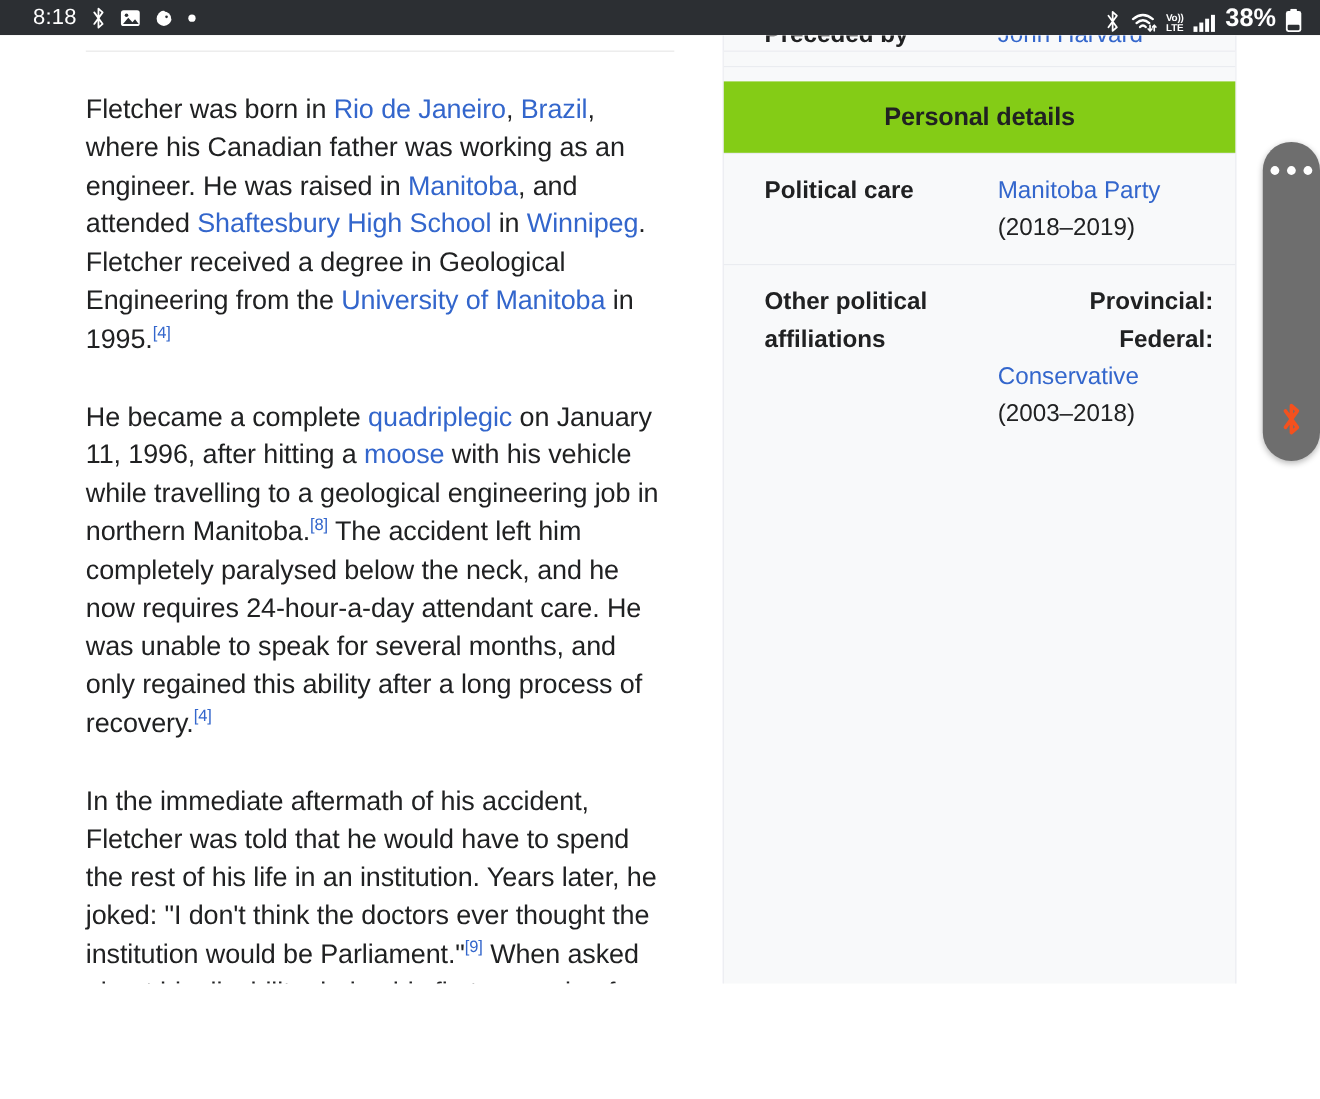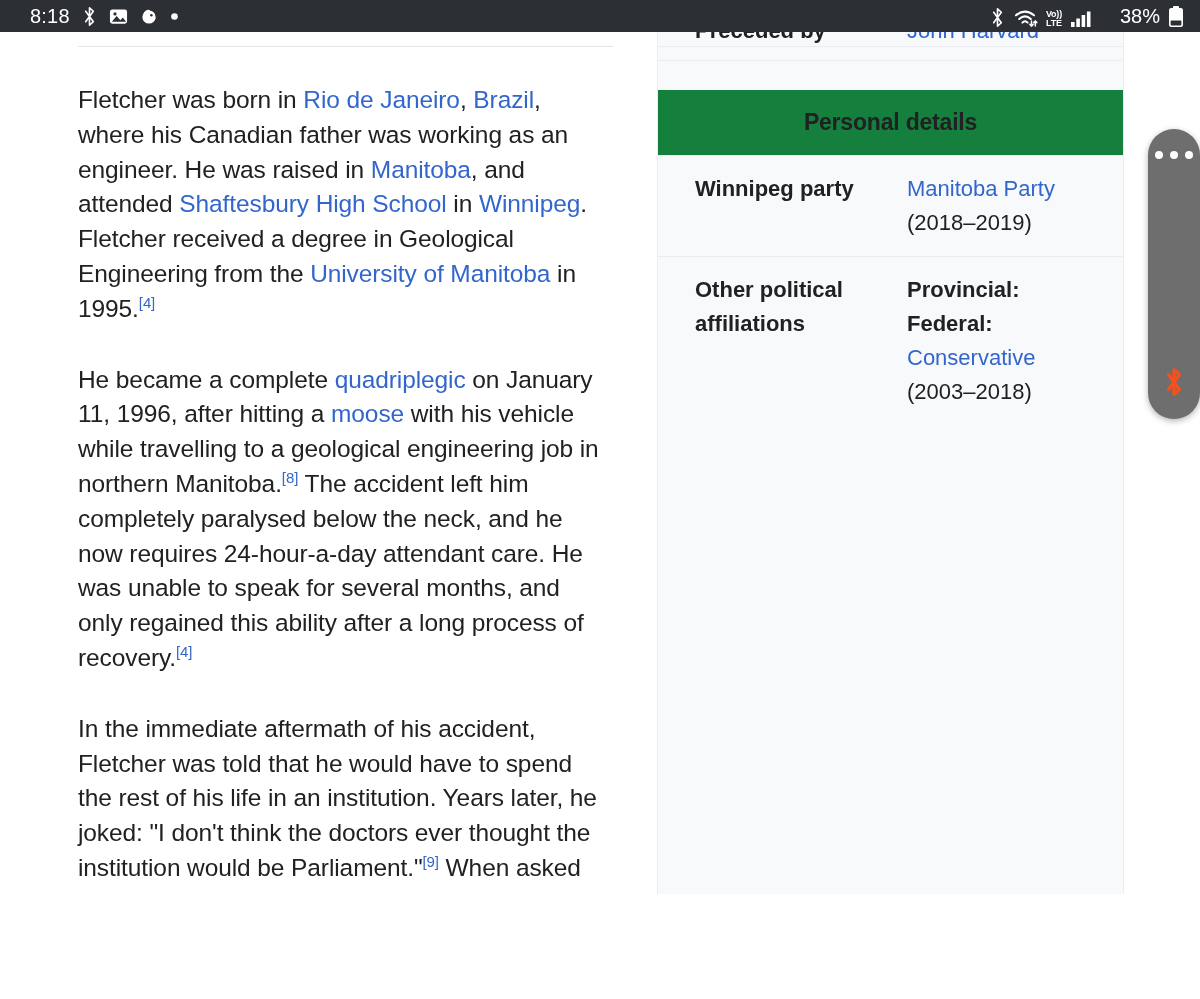--- a/index.html
+++ b/index.html
@@ -15,21 +15,21 @@
   #statusbar {
     position:absolute; top:0; left:0; width:1200px; height:32px;
     background:#2c2f33; color:#ffffff;
     display:flex; align-items:center; justify-content:space-between;
     padding:0 16px;
   }
   #statusbar .left { display:flex; align-items:center; gap:11px; }
   #statusbar .right { display:flex; align-items:flex-end; gap:8px; }
   .sb-clock { font-size:20px; font-weight:400; letter-spacing:.2px; padding-left:14px;}
   .sb-ico { display:inline-flex; align-items:center; justify-content:center; }
-  .sb-batt-txt { font-size:20px; font-weight:400; margin-left:20px; }
+  .sb-batt-txt { font-size:23px; font-weight:700; margin-left:0; }
   .volte { display:flex; flex-direction:column; align-items:center; line-height:.95; font-size:9px; font-weight:700; letter-spacing:-.2px; }
 
   
   #content {
     position:absolute; top:32px; left:0; width:1200px; height:896px;
     background:#ffffff; overflow:hidden;
   }
 
   
   #article {
@@ -65,29 +65,29 @@
     display:flex;
     padding:16px 20px 16px 37px;
     border-top:1px solid #eaecf0;
     align-items:flex-start;
   }
   .ib-label { width:212px; flex:0 0 212px; font-weight:bold; padding-right:10px; line-height:34px; }
   .ib-value { flex:1; line-height:34px; }
   .ib-spacer { height:14px; background:#f8f9fa; border-top:1px solid #eaecf0; }
   .ib-spacer2 { height:14px; background:#f8f9fa; border-top:1px solid #eaecf0; }
   .ib-header {
-    background:#15803d; text-align:center; font-weight:bold;
-    padding:19px 0; font-size:23px; letter-spacing:-.2px;margin-top:16px;
+    background:#84cc16; text-align:center; font-weight:bold;
+    padding:19px 0; font-size:23px; letter-spacing:-.2px;
   }
   .ib-cut {
     padding:0 20px 0 37px; height:14px; overflow:hidden;
     display:flex; align-items:flex-end;
   }
   .ib-cut .ib-label, .ib-cut .ib-value { line-height:30px; font-size:22px; }
-  .ib-sub { font-weight:bold; }
+  .ib-sub { font-weight:bold;text-align:right; }
 
   
   #float-pill {
     position:absolute; top:97px; left:1148px;
     width:52px; height:290px;
     background:#6e6e6e; border-radius:26px;
     box-shadow:0 2px 6px rgba(0,0,0,.3);
     display:flex; flex-direction:column; align-items:center; justify-content:space-between;
     padding:22px 0 18px 0;
   }
@@ -212,21 +212,21 @@
       </div>
 
 
       <div class="ib-spacer"></div>
       <div class="ib-spacer2"></div>
 
       <div class="ib-header">Personal details</div>
 
 
       <div class="ib-row">
-        <div class="ib-label">Winnipeg party</div>
+        <div class="ib-label">Political care</div>
         <div class="ib-value">
           <div><a class="wl" href="#">Manitoba Party</a></div>
           <div>(2018–2019)</div>
         </div>
       </div>
 
       <div class="ib-row">
         <div class="ib-label">Other political affiliations</div>
         <div class="ib-value">
           <div class="ib-sub">Provincial:</div>

